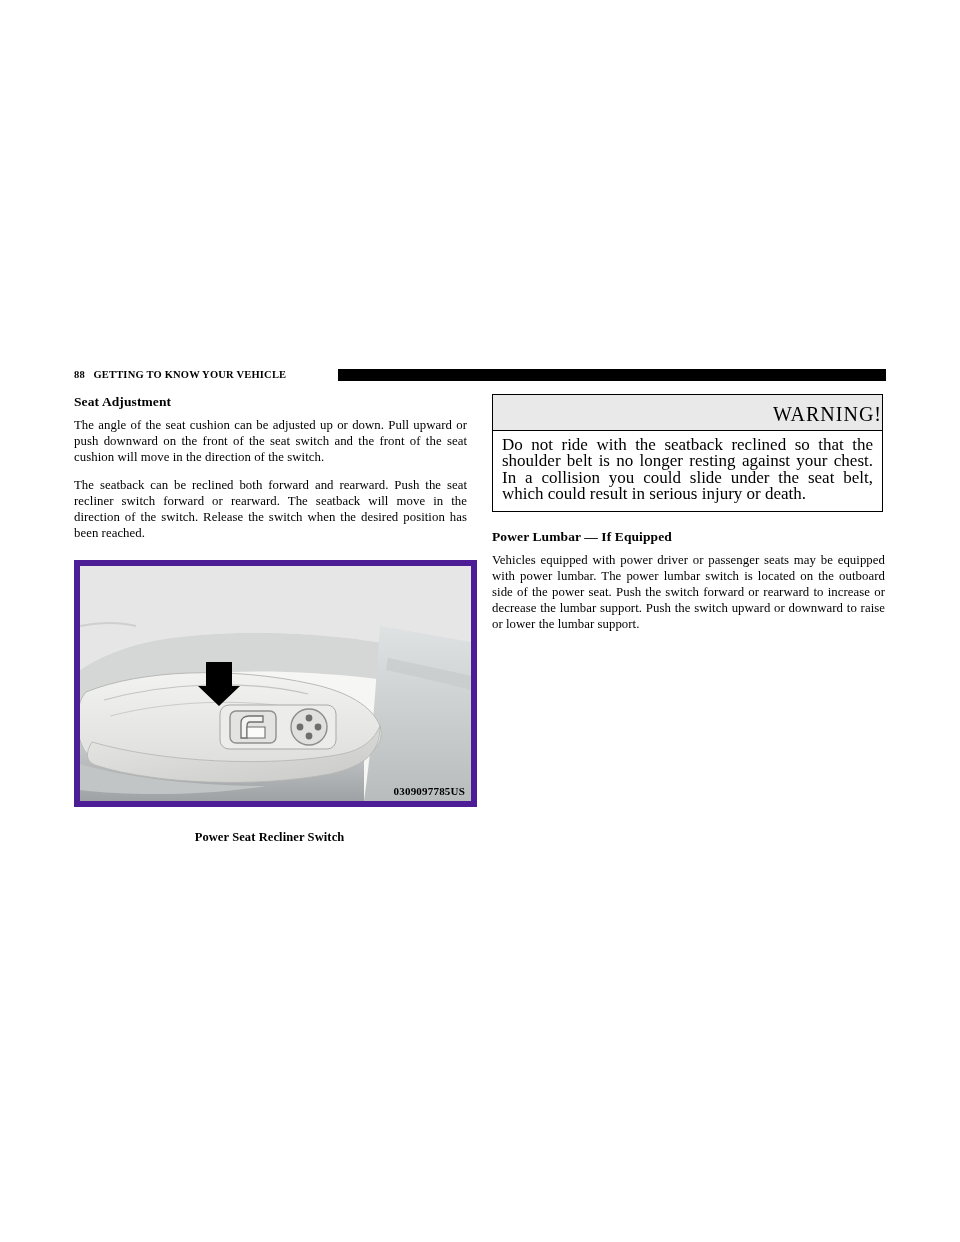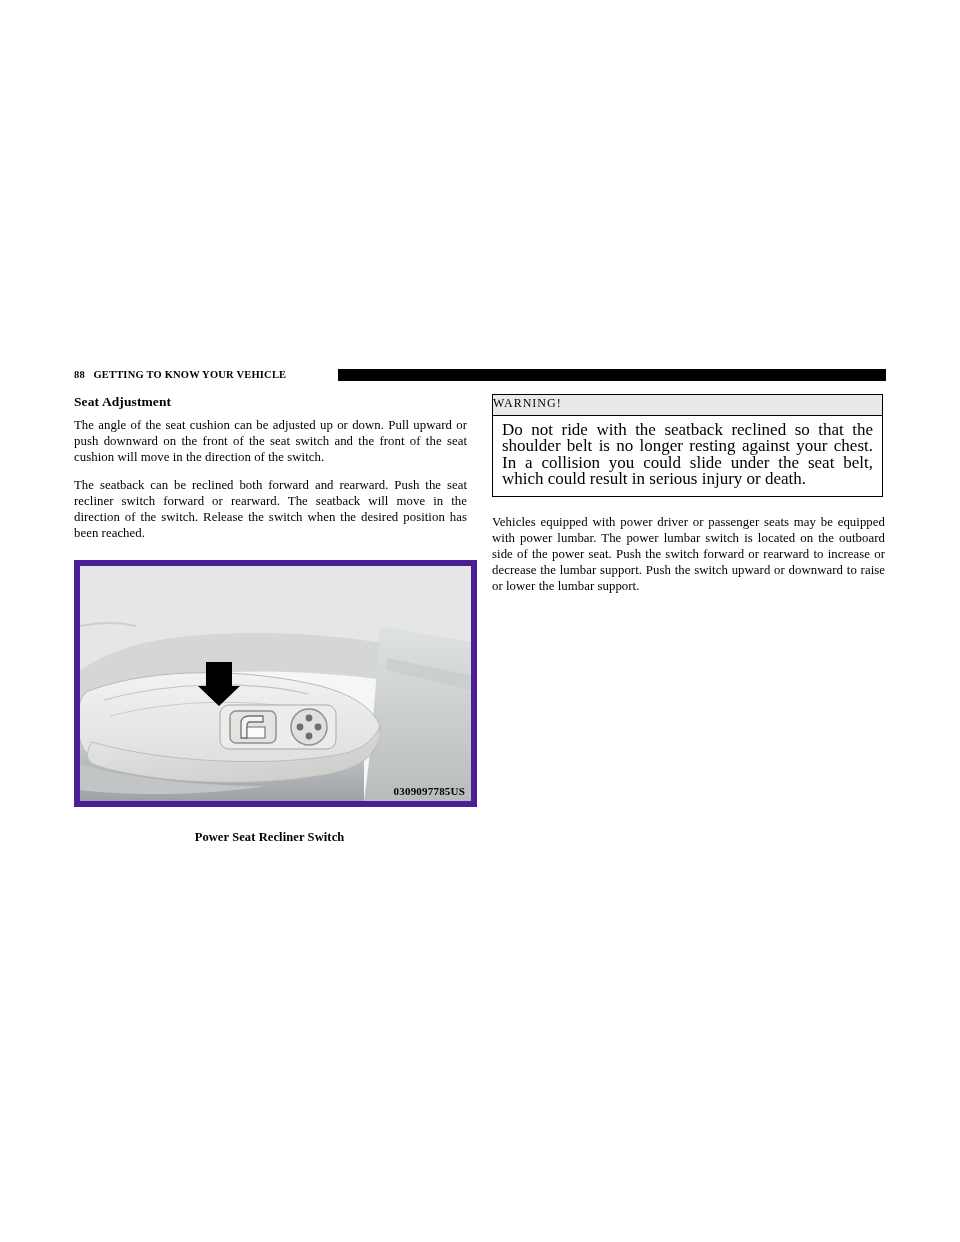--- a/index.html
+++ b/index.html
@@ -78,25 +78,25 @@
 
   
   #warning-box {
     position: relative;
     border: 1.5px solid #000000;
     background: #ffffff;
     margin: 0 0 17px 0;
     width: 389px;
   }
   #warning-title {
-    text-align: left;
-    font-size: 12px;
+    text-align: right;
+    font-size: 20px;
     font-family: "Liberation Serif", serif;
     letter-spacing: 1px;
-    padding: 1px 0 4px 0;
+    padding: 8px 0 4px 0;
     border-bottom: 1.5px solid #000000;
     background: #e9e9e9;
   }
   #warning-body {
     font-size: 17px;
     line-height: 16.4px;
     font-weight: normal;
     text-align: justify;
     padding: 6px 9px 8px 9px;
     font-family: "Liberation Serif", serif;
@@ -230,19 +230,20 @@
       </div>
       <div id="fig-caption">Power Seat Recliner Switch</div>
     </div>
 
     <div class="col" id="col-right">
       <div id="warning-box">
         <div id="warning-title">WARNING!</div>
         <div id="warning-body">Do not ride with the seatback reclined so that the shoulder belt is no longer resting against your chest. In a collision you could slide under the seat belt, which could result in serious injury or death.</div>
       </div>
 
+      <h2 class="sec">Power Lumbar — If Equipped</h2>
       <p class="body">Vehicles equipped with power driver or passenger seats may be equipped with power lumbar. The power lumbar switch is located on the outboard side of the power seat. Push the switch forward or rearward to increase or decrease the lumbar support. Push the switch upward or downward to raise or lower the lumbar support.</p>
     </div>
 
   </div>
 
   <div id="watermark">carmanualsonline.info</div>
 </div>
 
 </body></html>

